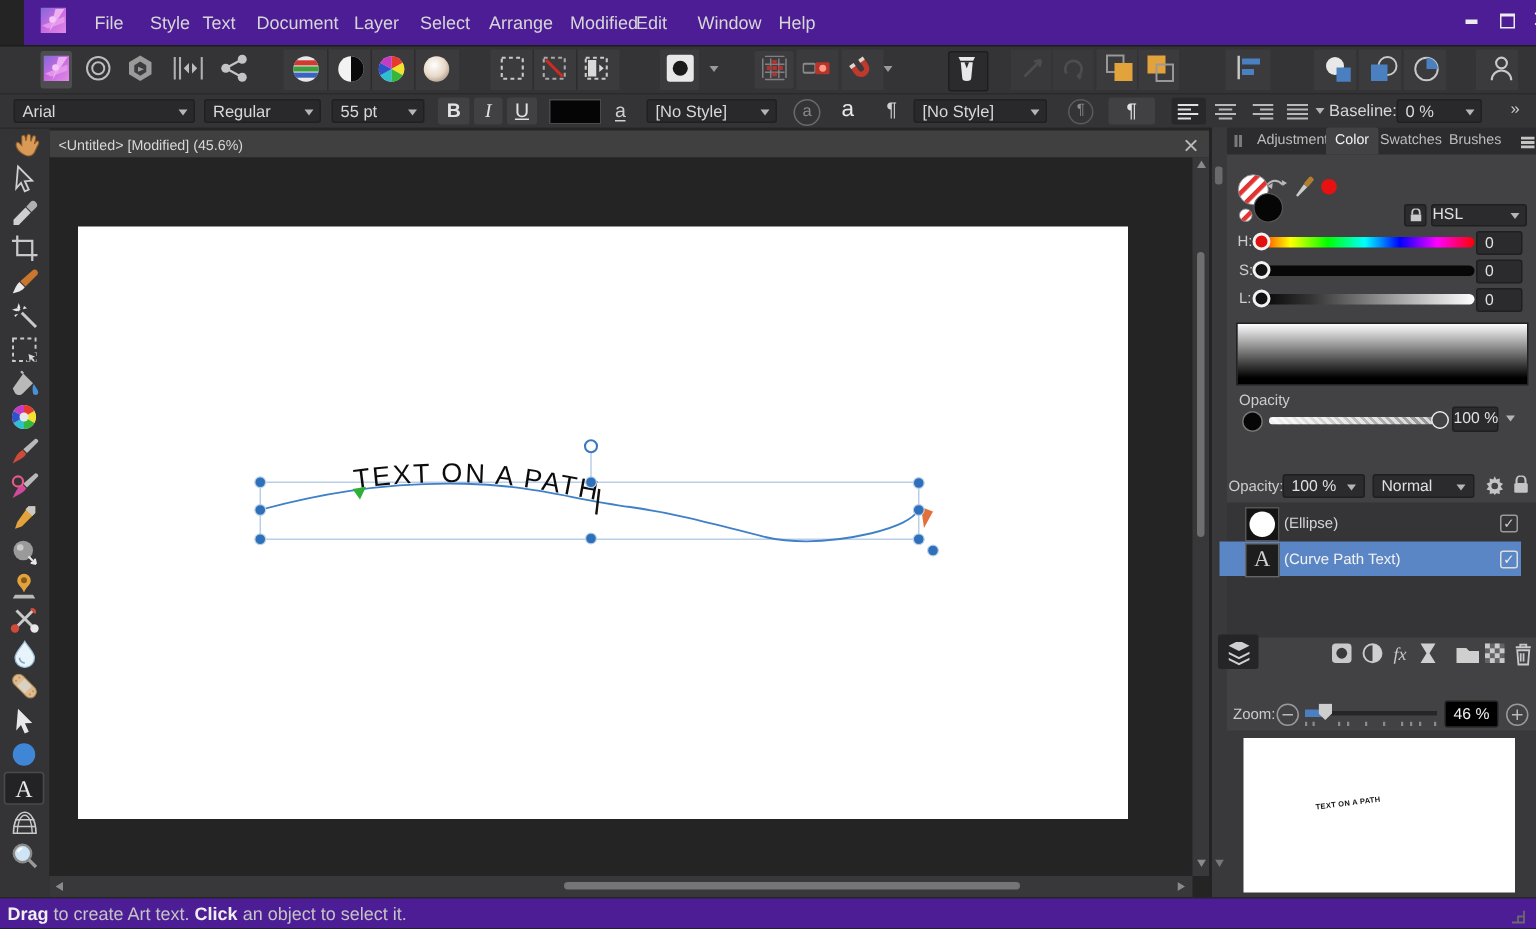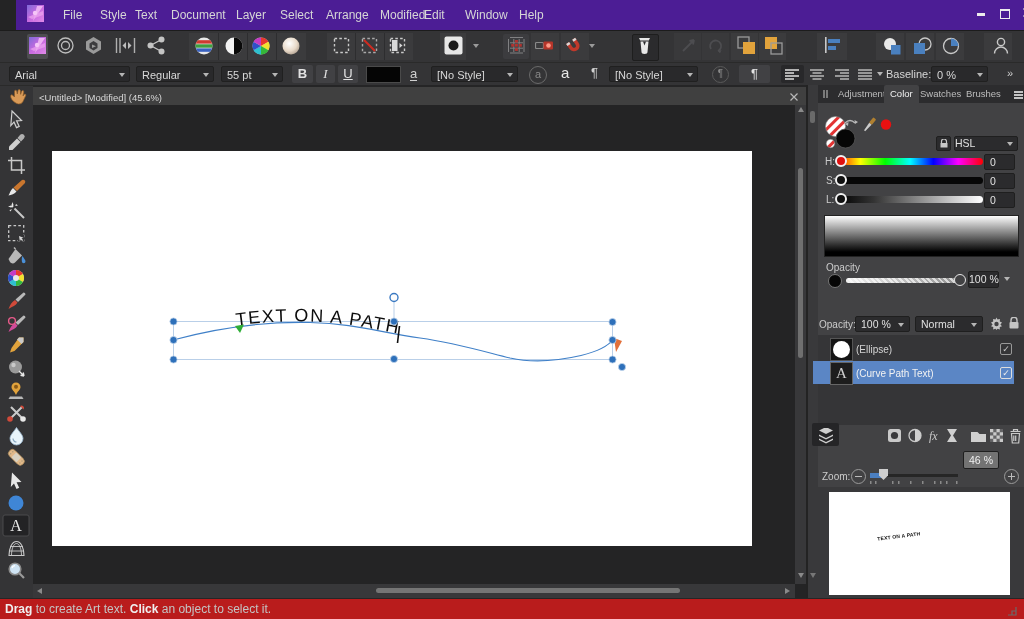--- a/index.html
+++ b/index.html
@@ -30,21 +30,21 @@
 #hscroll{position:absolute;left:33px;top:584px;width:762px;height:14px;background:#38383a;}
 #hthumb{position:absolute;left:343px;top:4px;width:304px;height:5px;background:#757575;border-radius:3px;}
 
 #rpanel{position:absolute;left:806px;top:85px;width:218px;height:515px;background:#424244;border-left:2px solid #232323;box-sizing:border-box;}
 .ptabs{position:absolute;left:0;width:216px;height:18px;background:#2c2c2e;}
 .ptab{position:absolute;top:0;height:18px;font-size:9.5px;color:#bdbdbd;line-height:18px;white-space:nowrap;}
 .ptab.act{background:#424244;color:#f2f2f2;padding:0 6px;border-radius:2px 2px 0 0;}
 .plabel{position:absolute;font-size:10px;color:#cccccc;}
 .pbox{position:absolute;background:#2b2b2d;border:1px solid #1f1f1f;border-radius:2px;color:#e0e0e0;font-size:10.5px;box-sizing:border-box;white-space:nowrap;}
 
-#statusbar{position:absolute;left:0;top:598px;width:1024px;height:21px;background:#b91c1c;border-top:1px solid #262626;box-sizing:border-box;color:#c4c4c4;font-size:12px;line-height:20px;}
+#statusbar{position:absolute;left:0;top:598px;width:1024px;height:21px;background:#4c1d95;border-top:1px solid #262626;box-sizing:border-box;color:#c4c4c4;font-size:12px;line-height:20px;}
 </style>
 </head>
 <body>
 <div id="app">
 
   <div id="menubar">
     <svg class="abs" style="left:11px;top:5px" width="17" height="17" viewBox="0 0 17 17">
       <defs>
           <linearGradient id="lg1" x1="0" y1="0" x2="1" y2="1">
         <stop offset="0" stop-color="#7e6ad8"></stop>
@@ -647,21 +647,21 @@
           <rect x="22" y="0" width="1.5" height="3"></rect>
           <rect x="28" y="0" width="1.5" height="3"></rect>
           <rect x="40" y="0" width="1.5" height="3"></rect>
           <rect x="52" y="0" width="1.5" height="3"></rect>
           <rect x="64" y="0" width="1.5" height="3"></rect>
           <rect x="70" y="0" width="1.5" height="3"></rect>
           <rect x="76" y="0" width="1.5" height="3"></rect>
           <rect x="86" y="0" width="1.5" height="3"></rect>
         </g>
     </svg>
-    <div class="pbox" style="left:155px;top:366px;width:36px;height:18px;background:#737373;text-align:center;line-height:16px;color:#f0f0f0;">46 %</div>
+    <div class="pbox" style="left:155px;top:382px;width:36px;height:18px;background:#000000;text-align:center;line-height:16px;color:#f0f0f0;">46 %</div>
     <div class="abs" style="left:196px;top:384px;width:13px;height:13px;border-radius:50%;border:1px solid #9a9a9a;">
         <div style="position:absolute;left:3px;top:6px;width:7px;height:1.4px;background:#bbb;"></div>
         <div style="position:absolute;left:5.8px;top:3.2px;width:1.4px;height:7px;background:#bbb;"></div>
       </div>
 
     <div class="abs" style="left:10px;top:402px;width:206px;height:113px;background:#39393b;"></div>
     <div class="abs" style="left:21px;top:407px;width:181px;height:103px;background:#ffffff;"></div>
     <div class="abs" style="left:69px;top:447px;width:60px;font-size:5px;color:#111;transform:rotate(-7deg);font-weight:bold;letter-spacing:0.2px;">TEXT ON A PATH</div>
   </div>
 

